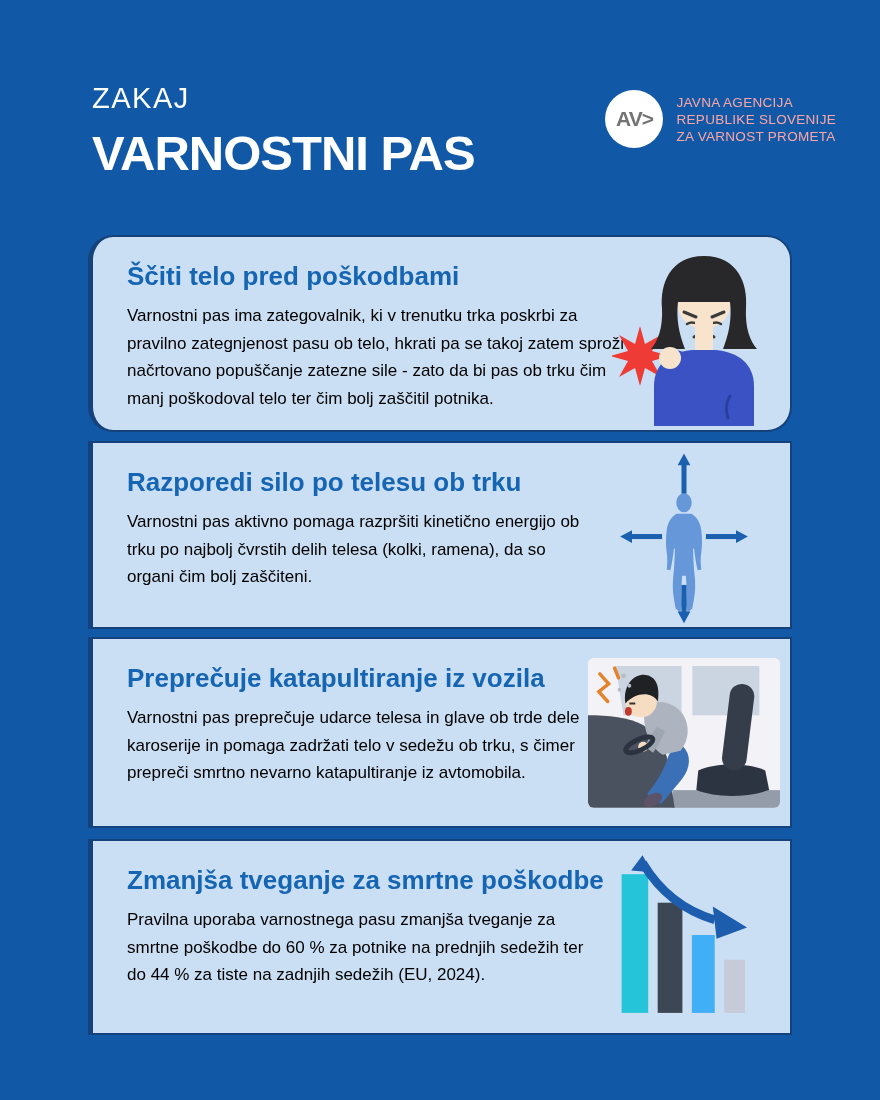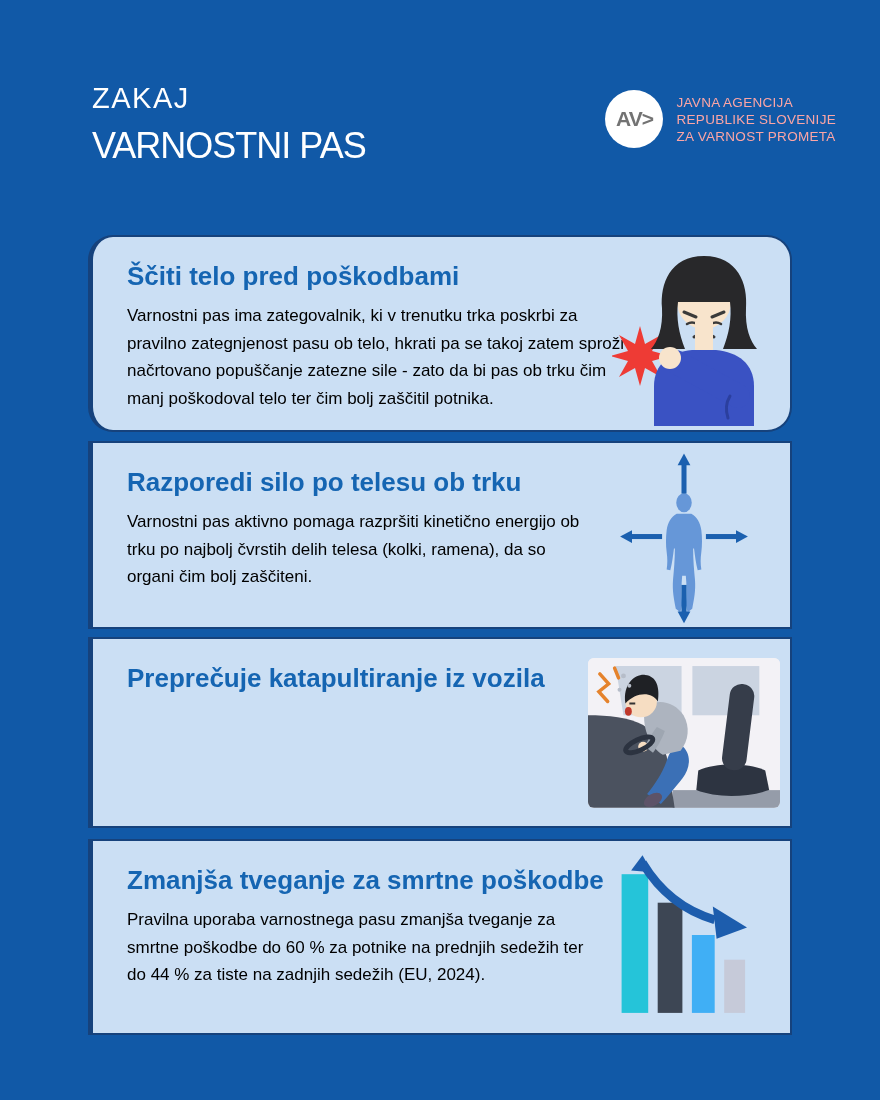--- a/index.html
+++ b/index.html
@@ -2,21 +2,21 @@
 <html><head>
 <meta charset="utf-8">
 <style>
   html,body{margin:0;padding:0;}
   body{font-family:"Liberation Sans", sans-serif;}
   .page{position:relative;width:880px;height:1100px;background:#1159A7;overflow:hidden;padding-left:40px;}
 
   
   .header{position:absolute;left:92px;top:82px;right:60px;color:#fff;}
   .kicker{font-size:29px;font-weight:500;letter-spacing:1.5px;color:#fff;}
-  .page-title{margin:10px 0 4px 0;font-size:36px;font-weight:400;letter-spacing:-1px;color:#fff;}
+  .page-title{margin:10px 0 4px 0;font-size:49px;font-weight:700;letter-spacing:-1px;color:#fff;}
 
   .logo{position:absolute;right:84px;top:90px;display:flex;align-items:center;gap:13px;}
   .logo-circle{width:58px;height:58px;border-radius:50%;background:#fff;display:flex;align-items:center;justify-content:center;}
   .logo-mark{font-size:21px;font-weight:800;letter-spacing:-1px;color:#737373;}
   .logo-text{color:#fca5a5;font-size:13.5px;line-height:17px;letter-spacing:.3px;font-weight:400;}
 
   
   .card{position:absolute;left:88px;width:704px;box-sizing:border-box;background:#CBDFF4;
         border:2px solid #16427C;border-left-width:5px;overflow:hidden;}
   .card-1{top:235px;height:197px;border-radius:25px;}
@@ -98,20 +98,21 @@
         <polygon points="10,97 23,90 23,104" fill="#1B60AF"></polygon>
         <line x1="104" y1="97" x2="138" y2="97" stroke="#1B60AF" stroke-width="5.5"></line>
         <polygon points="150,97 137,90 137,104" fill="#1B60AF"></polygon>
       </svg>
     </div>
   </article>
 
   <article class="card card-3">
     <div class="card-text">
       <h2 class="card-title">Preprečuje katapultiranje iz vozila</h2>
+      <p class="card-body">Varnostni pas preprečuje udarce telesa in glave ob trde dele karoserije in pomaga zadržati telo v sedežu ob trku, s čimer prepreči smrtno nevarno katapultiranje iz avtomobila.</p>
     </div>
     <div class="card-art art-3">
       <svg width="192" height="150" viewBox="0 0 195 152">
         <rect x="0" y="0" width="195" height="152" fill="#F3F2F6"></rect>
         <polygon points="28,8 95,8 95,58 36,58" fill="#CBD4E1"></polygon>
         <rect x="106" y="8" width="68" height="50" fill="#CBD4E1"></rect>
         <rect x="86" y="134" width="109" height="18" fill="#959CA9"></rect>
         <path d="M0,58 C20,58 42,60 56,68 C68,76 76,88 80,100 L88,152 L0,152 Z" fill="#4B525F"></path>
         <path d="M112,114 C130,106 162,106 180,114 L184,134 C160,142 130,142 110,134 Z" fill="#2D3441"></path>
         <g transform="rotate(7 152 70)">

